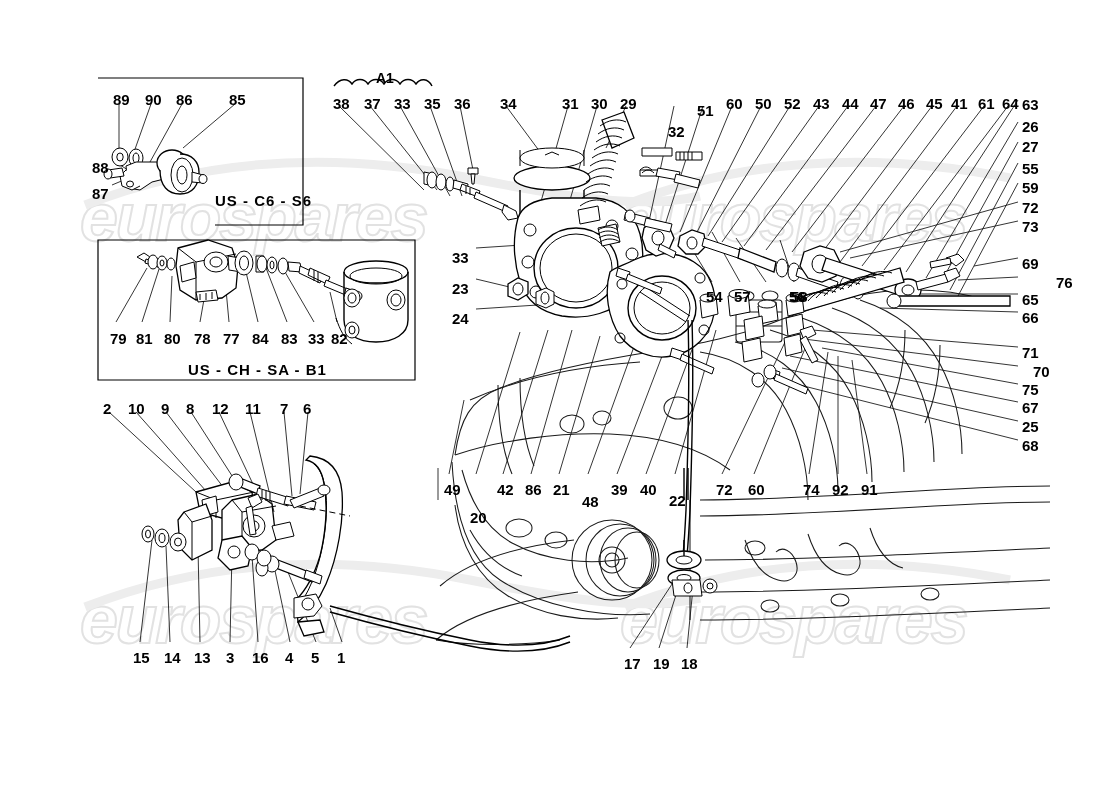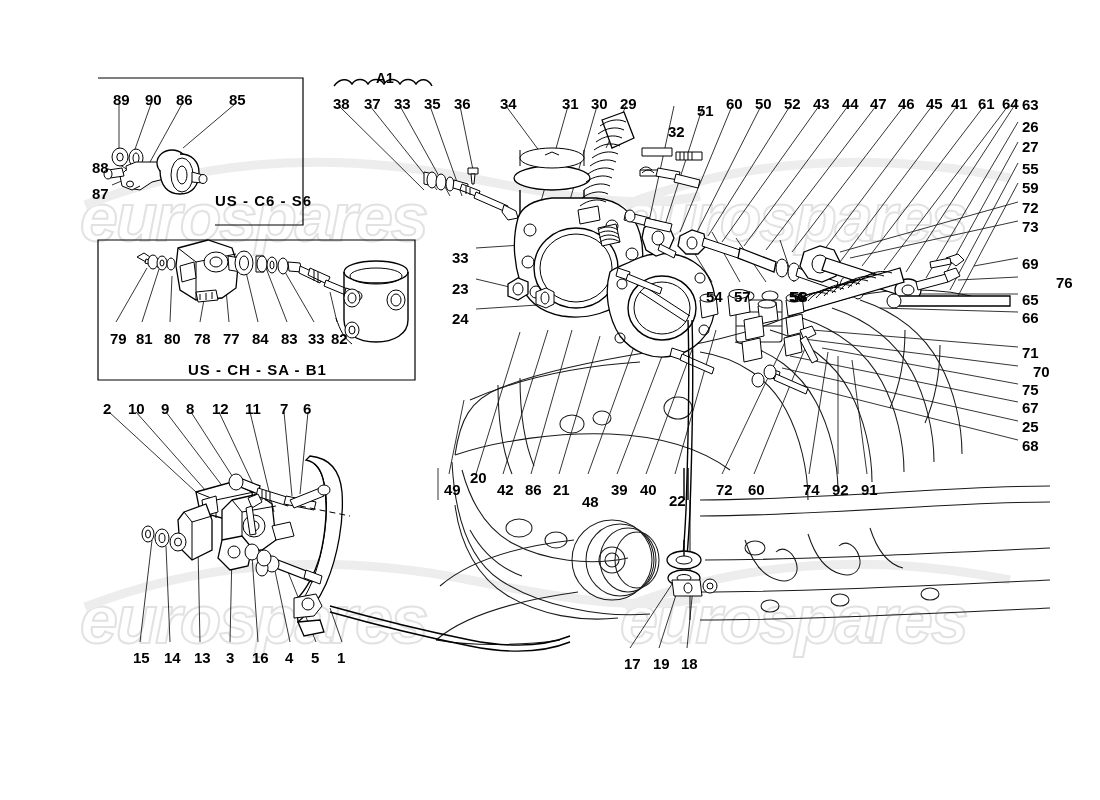--- a/index.html
+++ b/index.html
@@ -626,21 +626,21 @@
     <div class="num" style="left:452px;top:250px;">33</div>
     <div class="num" style="left:452px;top:281px;">23</div>
     <div class="num" style="left:452px;top:311px;">24</div>
 
     <div class="num" style="left:706px;top:289px;">54</div>
     <div class="num" style="left:734px;top:289px;">57</div>
     <div class="num" style="left:791px;top:289px;">58</div>
     <div class="num" style="left:789px;top:289px;">56</div>
 
     <div class="num" style="left:444px;top:482px;">49</div>
-    <div class="num" style="left:470px;top:470px;">20</div>
+    <div class="num" style="left:470px;top:510px;">20</div>
     <div class="num" style="left:497px;top:482px;">42</div>
     <div class="num" style="left:525px;top:482px;">86</div>
     <div class="num" style="left:553px;top:482px;">21</div>
     <div class="num" style="left:582px;top:482px;margin-top:12px;">48</div>
     <div class="num" style="left:611px;top:482px;">39</div>
     <div class="num" style="left:640px;top:482px;">40</div>
     <div class="num" style="left:669px;top:493px;">22</div>
     <div class="num" style="left:716px;top:482px;">72</div>
     <div class="num" style="left:748px;top:482px;">60</div>
     <div class="num" style="left:803px;top:482px;">74</div>

